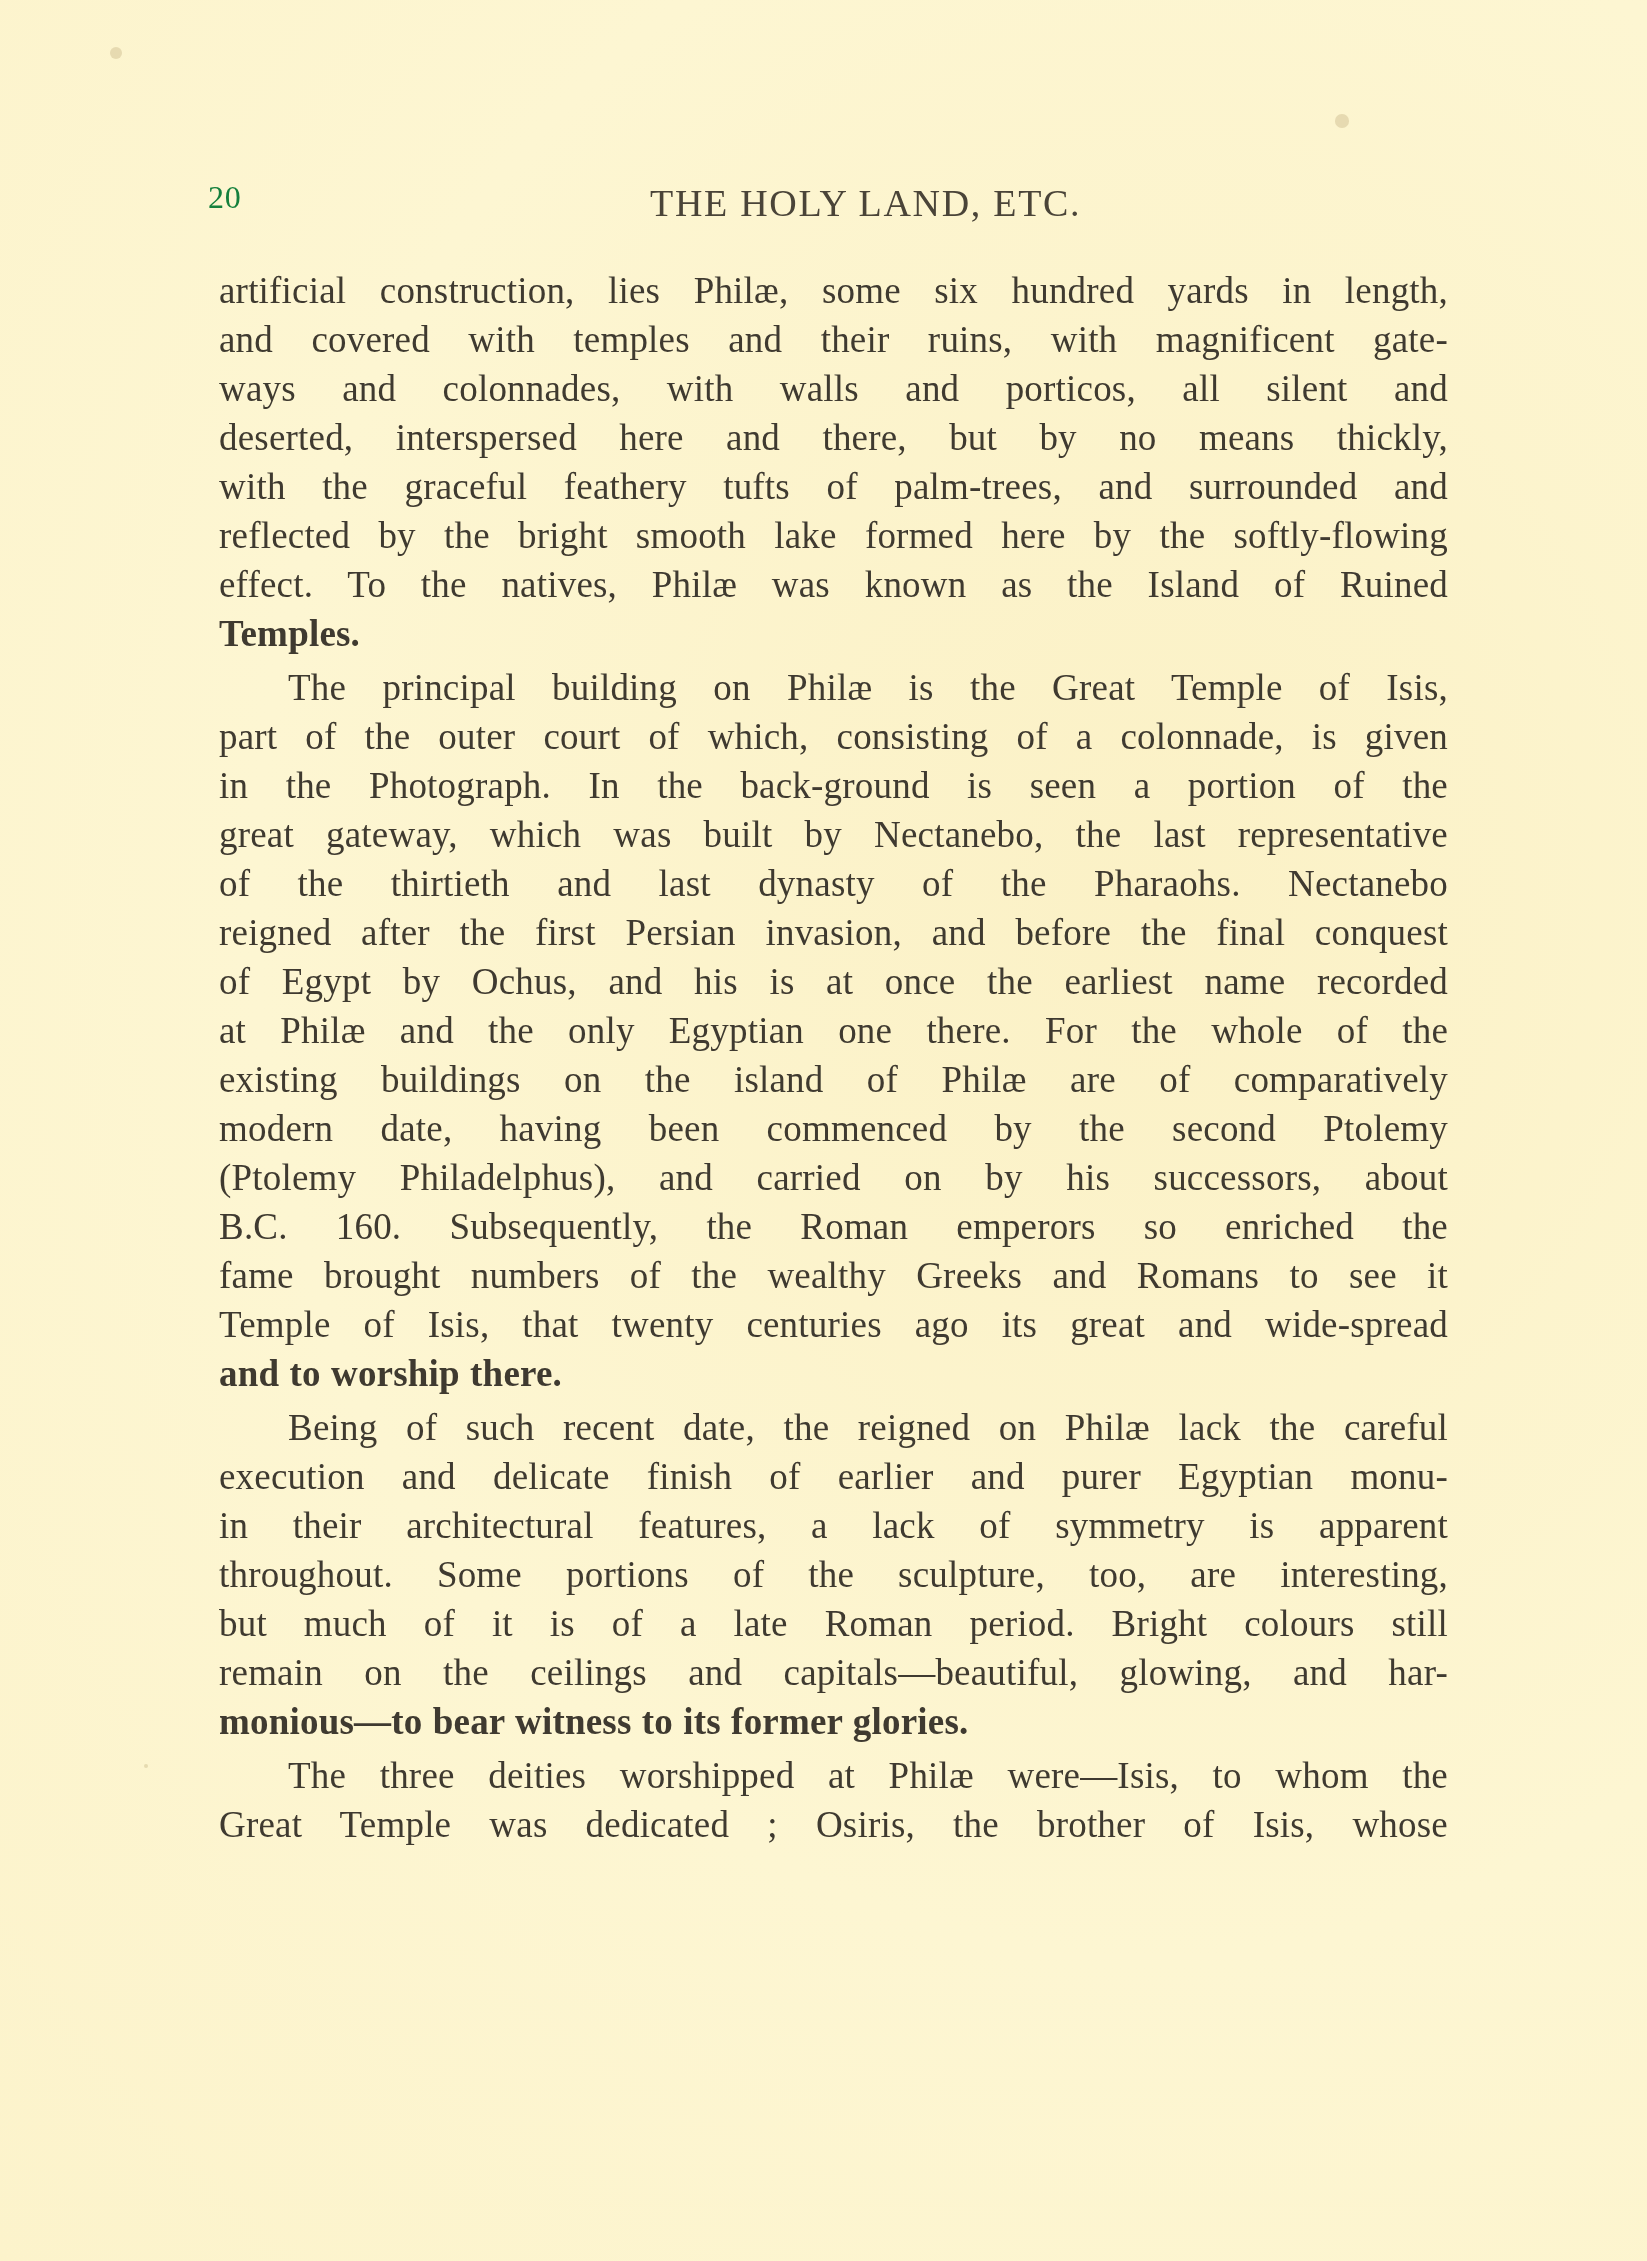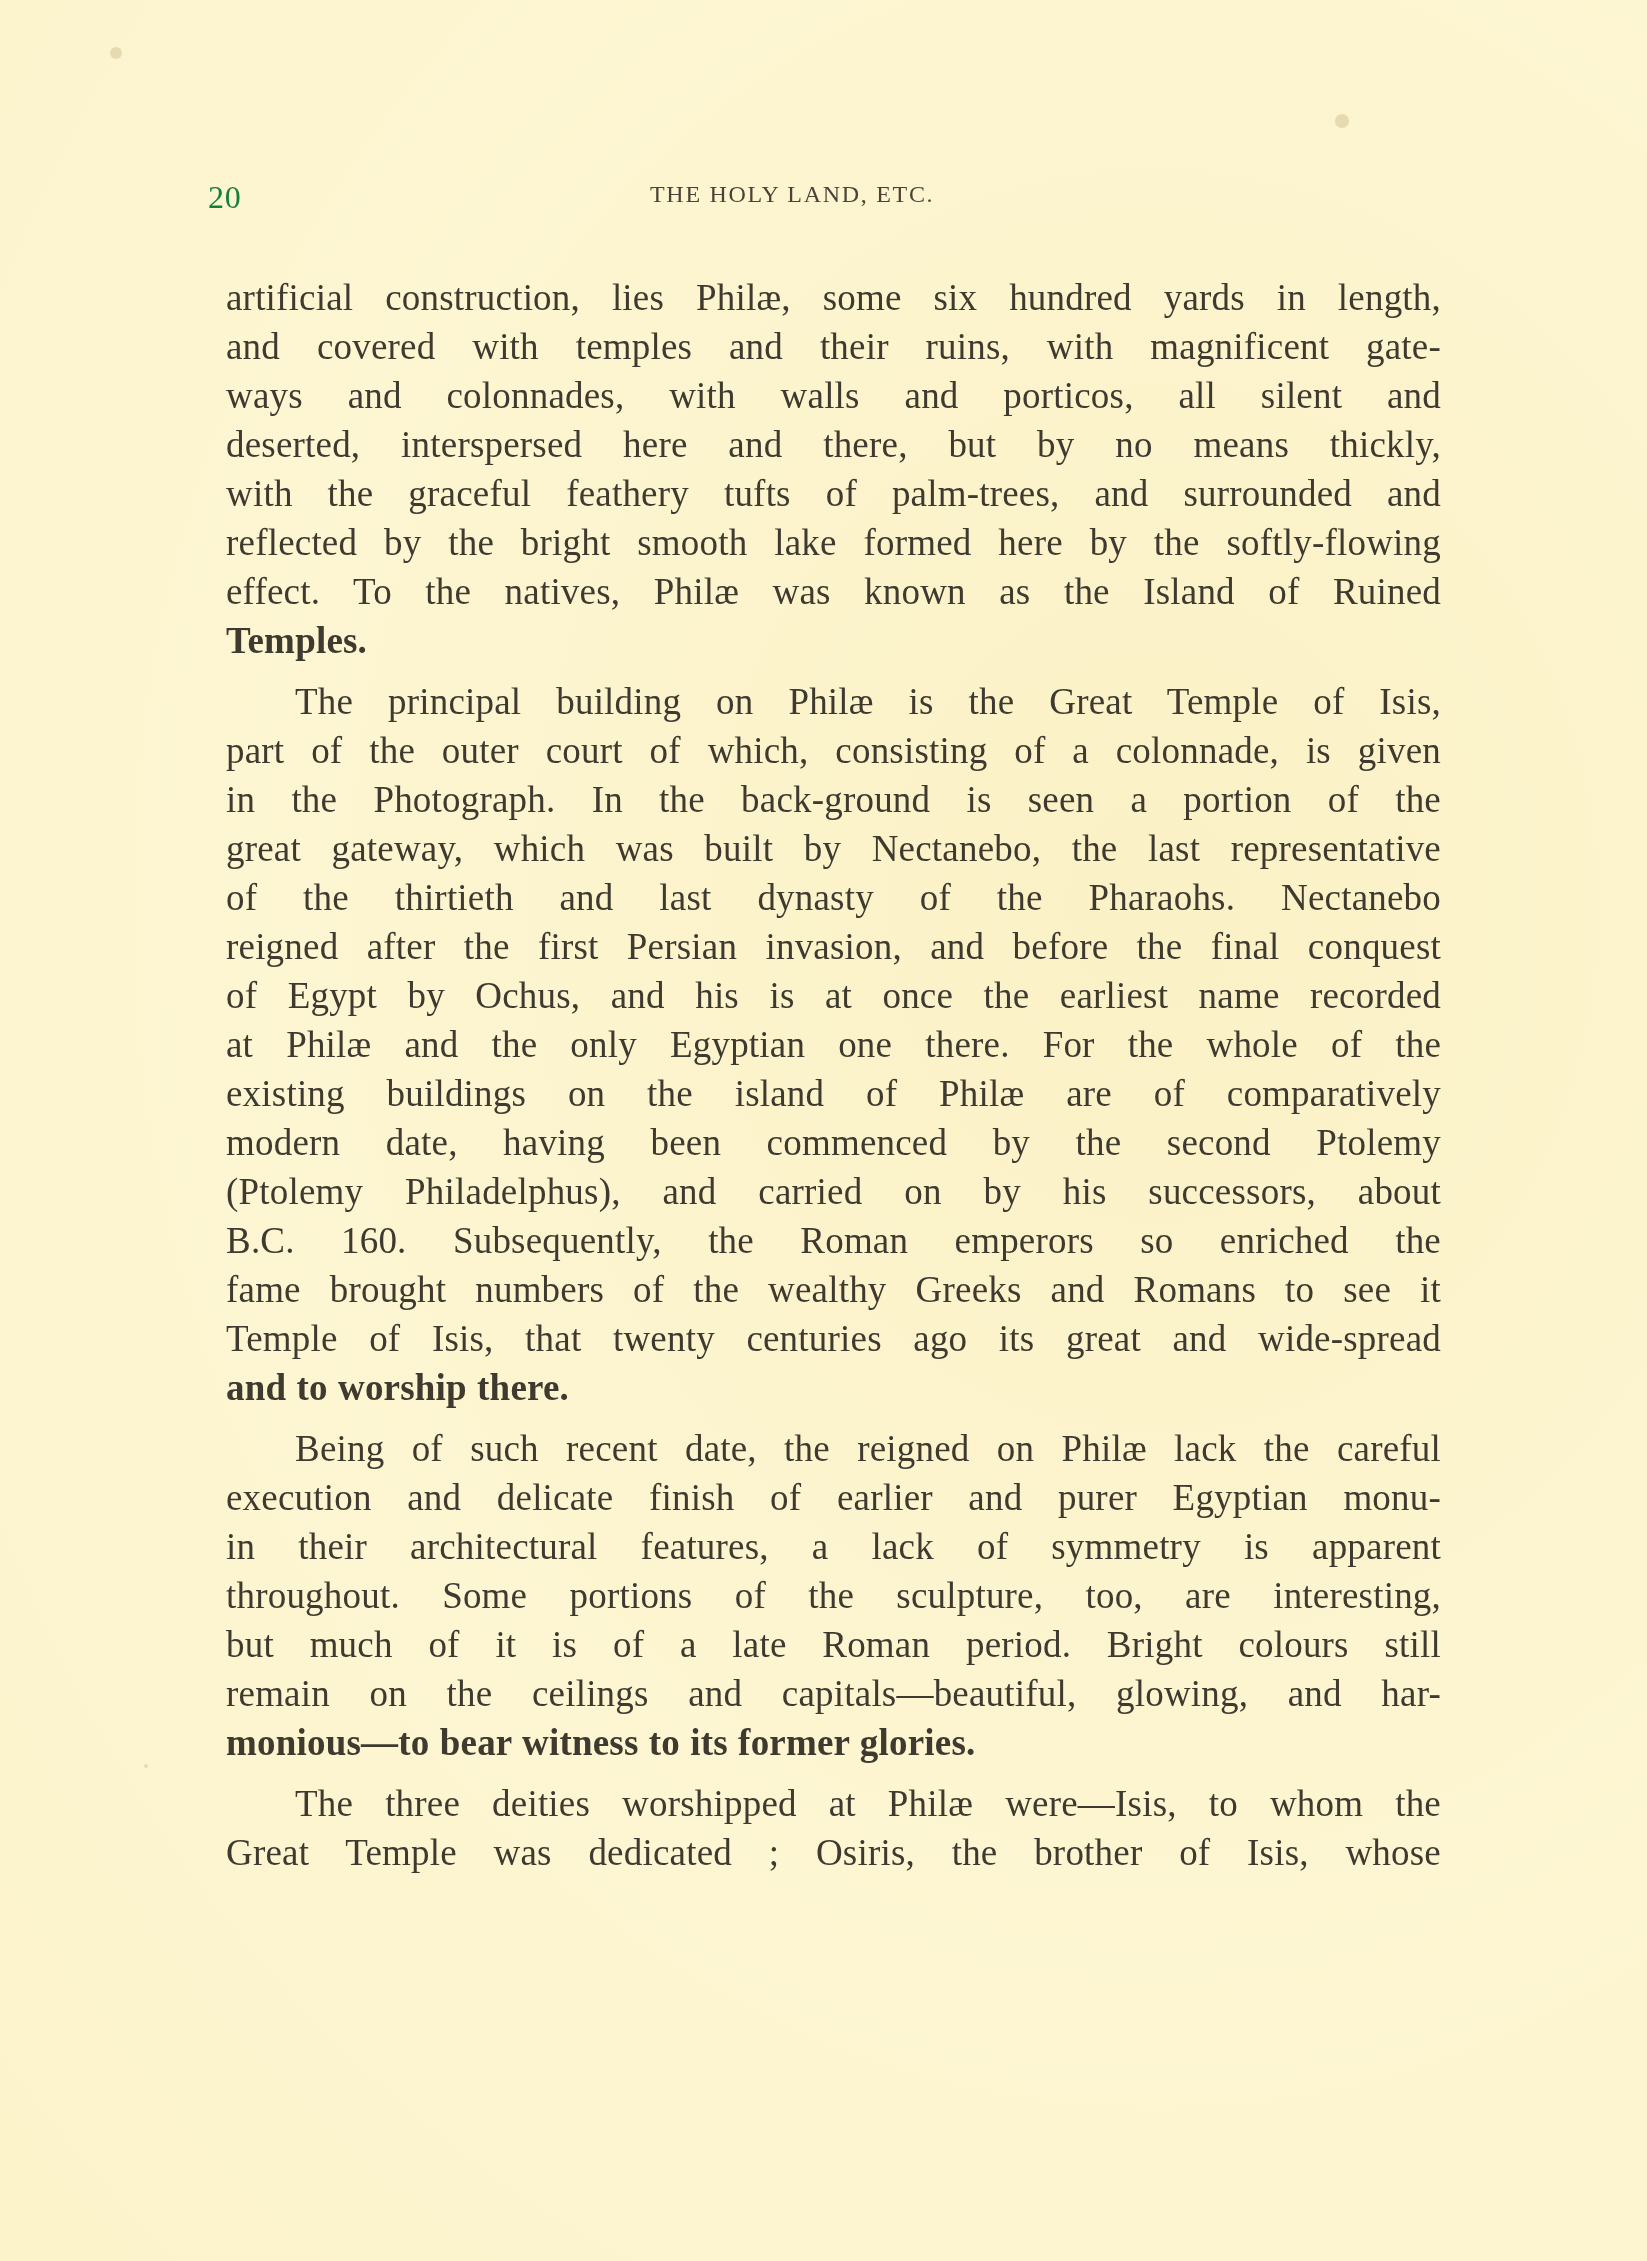--- a/index.html
+++ b/index.html
@@ -33,32 +33,32 @@
       left: 0;
       top: 10.2px;
       font-size: 32px;
       letter-spacing: 0.8px;
       color: #15803d;
     }
     .header-title {
       position: absolute;
       left: 442px;
       top: 12px;
-      font-size: 24px;
+      font-size: 38px;
       letter-spacing: 1.7px;
       color: #4a4438;
     }
     .text-block {
       position: absolute;
       top: 261px;
       left: 214px;
       width: 1239px;
     }
     .para {
-      margin: 12px;
+      margin: 5px;
       font-size: 37px;
       line-height: 49px;
       text-align: justify;
       text-align-last: left;
       letter-spacing: 0.2px;
       word-spacing: 0.8px;
     }
     .line {
       display: block;
       text-align: justify;

